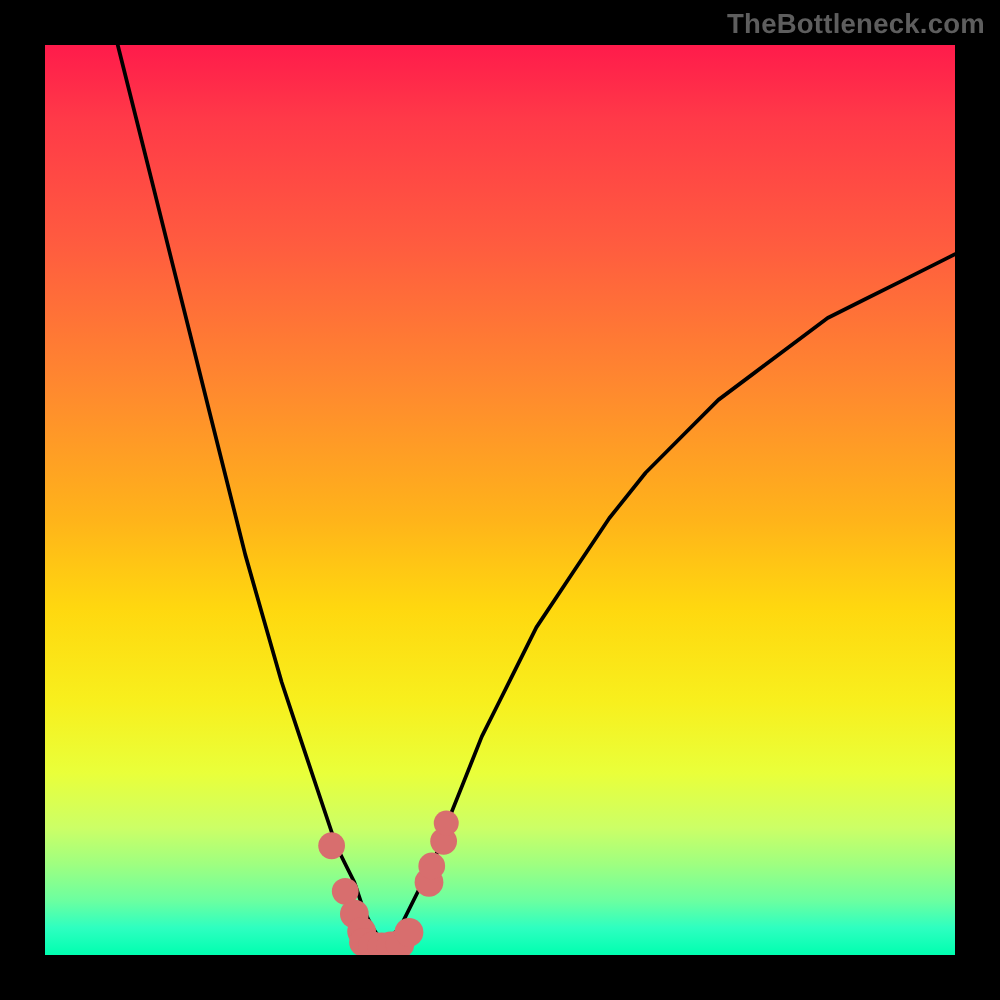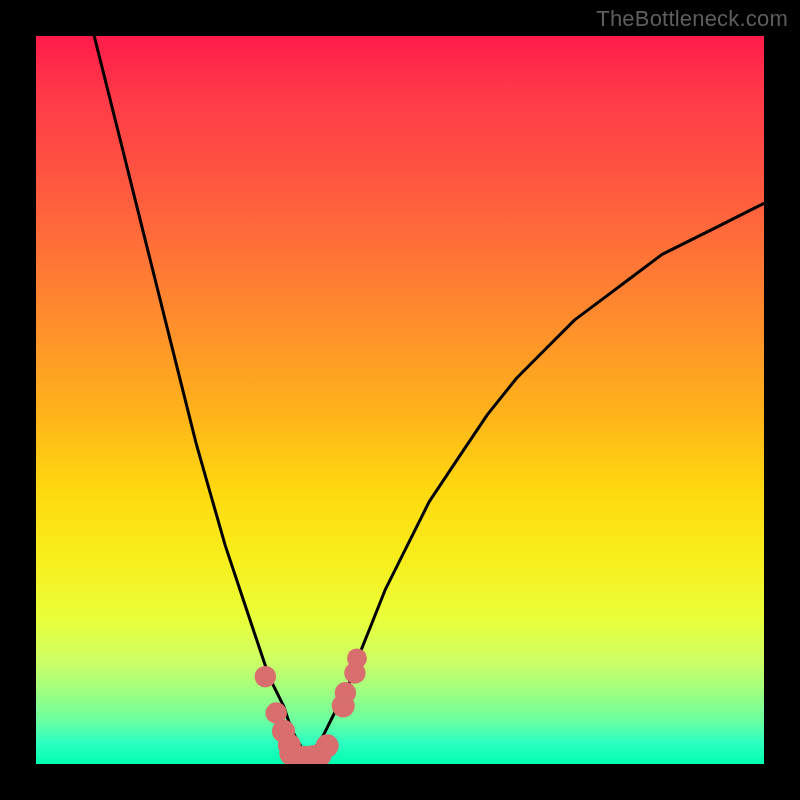--- a/index.html
+++ b/index.html
@@ -40,21 +40,21 @@
       #2effc0 97%,
       #00ffb0 100%
     );
   }
   .watermark {
     position: absolute;
     top: 6px;
     right: 12px;
     color: #5e5e5e;
     font-size: 22px;
-    font-weight: 400;
+    font-weight: 700;
     letter-spacing: 0.2px;
     user-select: none;
   }
   svg.curve {
     position: absolute;
     left: 0; top: 0;
     width: 728px;
     height: 728px;
     pointer-events: none;
   }

